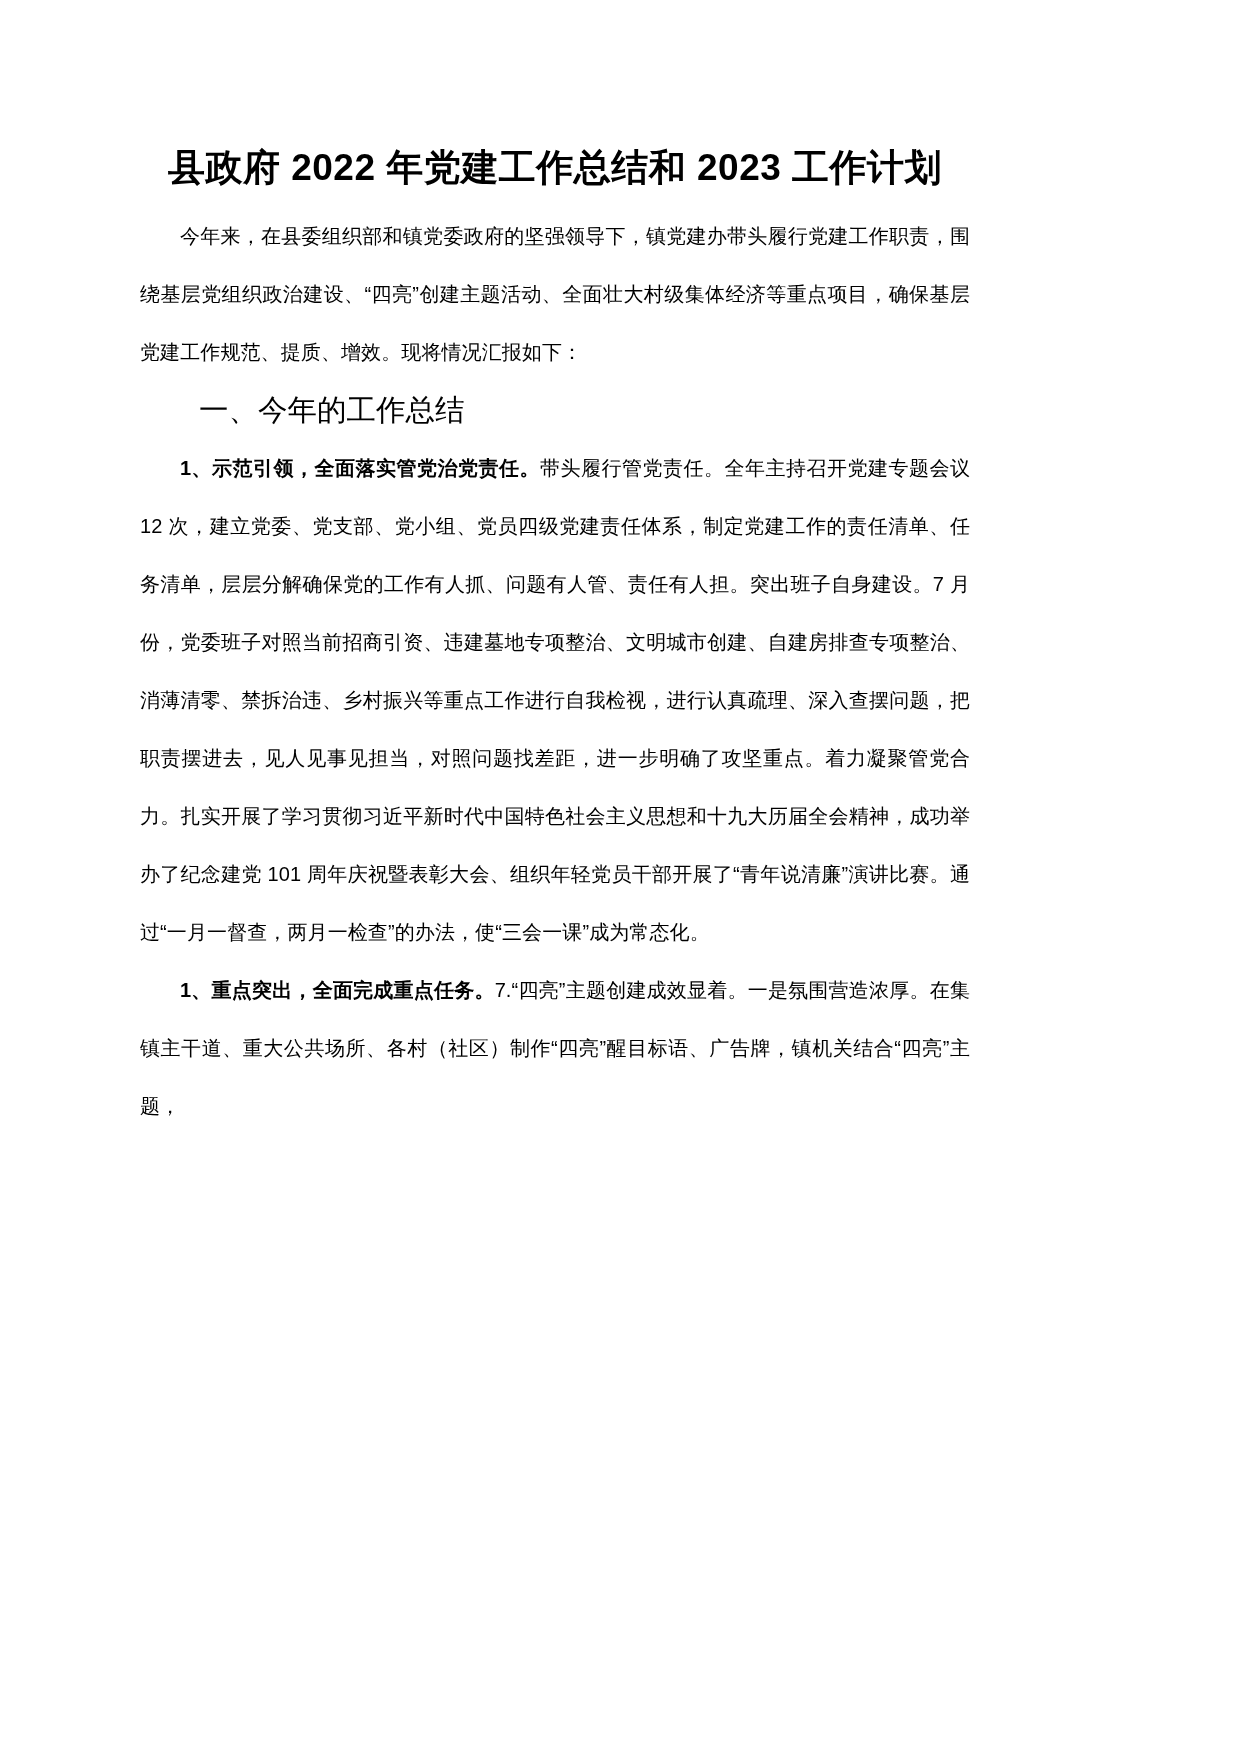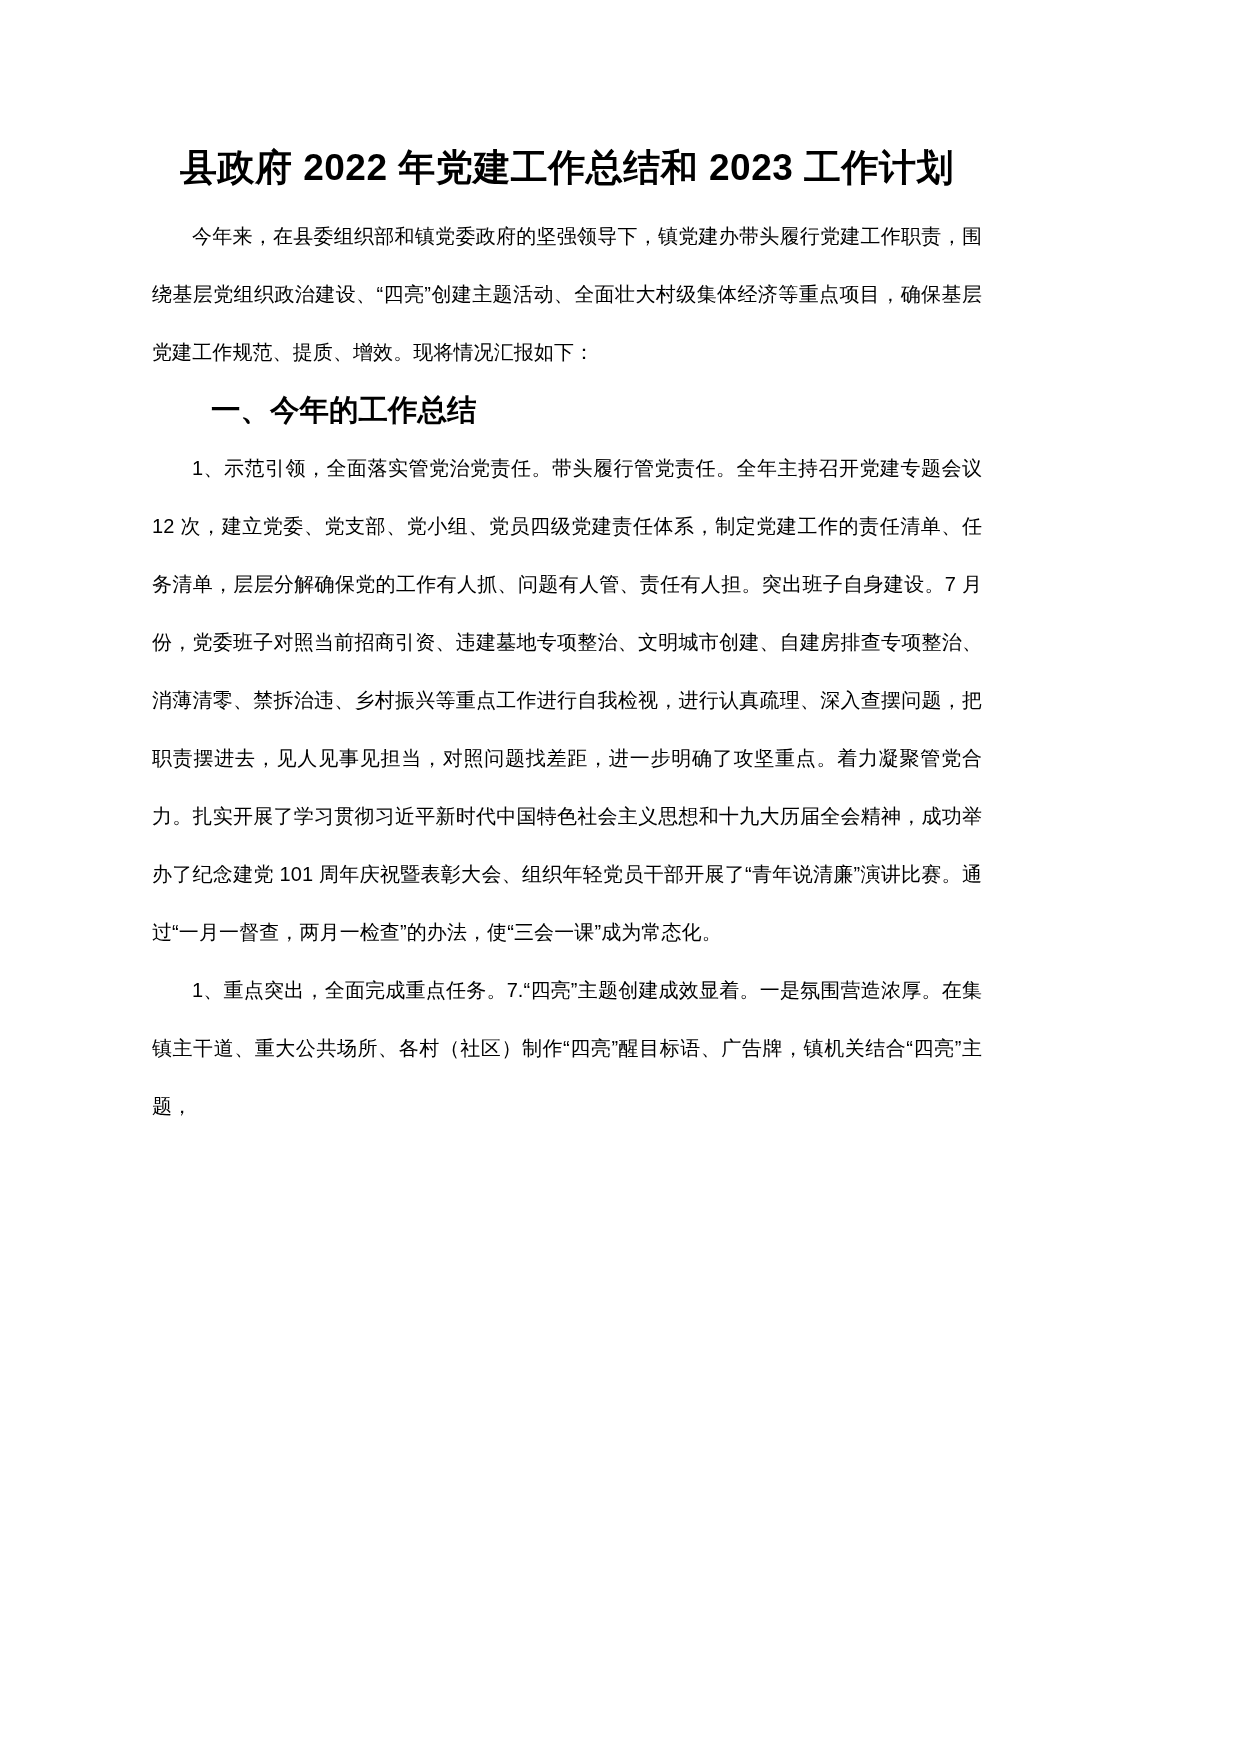--- a/index.html
+++ b/index.html
@@ -13,21 +13,21 @@
     background: #ffffff;
     position: relative;
     box-sizing: border-box;
     padding: 0;
     overflow: hidden;
     font-family: "Liberation Sans", "DejaVu Sans", sans-serif;
     color: #000000;
   }
   .content {
     position: absolute;
-    left: 152px;
+    left: 140px;
     top: 0;
     width: 830px;
   }
   .doc-title {
     font-size: 37px;
     font-weight: bold;
     text-align: center;
     letter-spacing: 0.5px;
     margin: 0;
     padding-top: 143px;
@@ -43,27 +43,27 @@
     margin: 0;
     color: #000000;
     letter-spacing: 0.1px;
   }
   .para.indent {
     text-indent: 2em;
   }
   .heading {
     font-size: 29.5px;
     line-height: 58px;
-    font-weight: bold;
+    font-weight: normal;
     text-indent: 2em;
     margin: 0;
     color: #000000;
   }
   .lead {
-    font-weight: normal;
+    font-weight: bold;
     margin-top: 16px;
   }
 </style>
 </head>
 <body>
 
 <div class="page">
   <div class="content">
 
     <h1 class="doc-title">县政府 2022 年党建工作总结和 2023 工作计划</h1>

